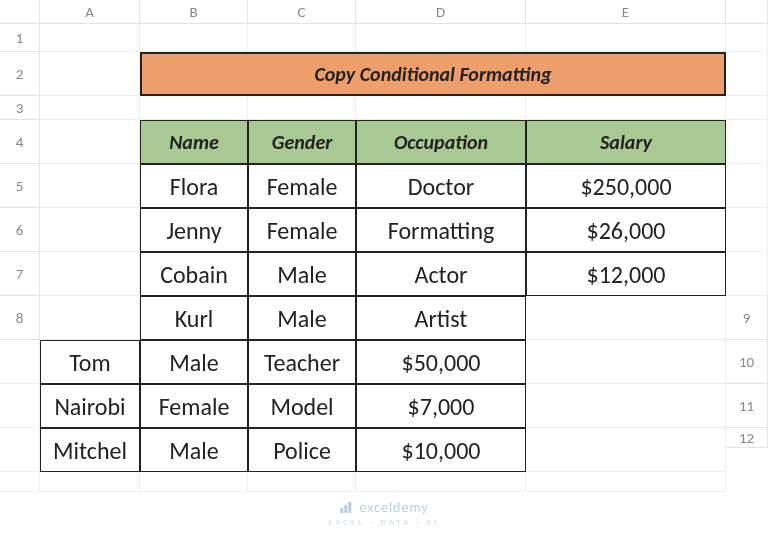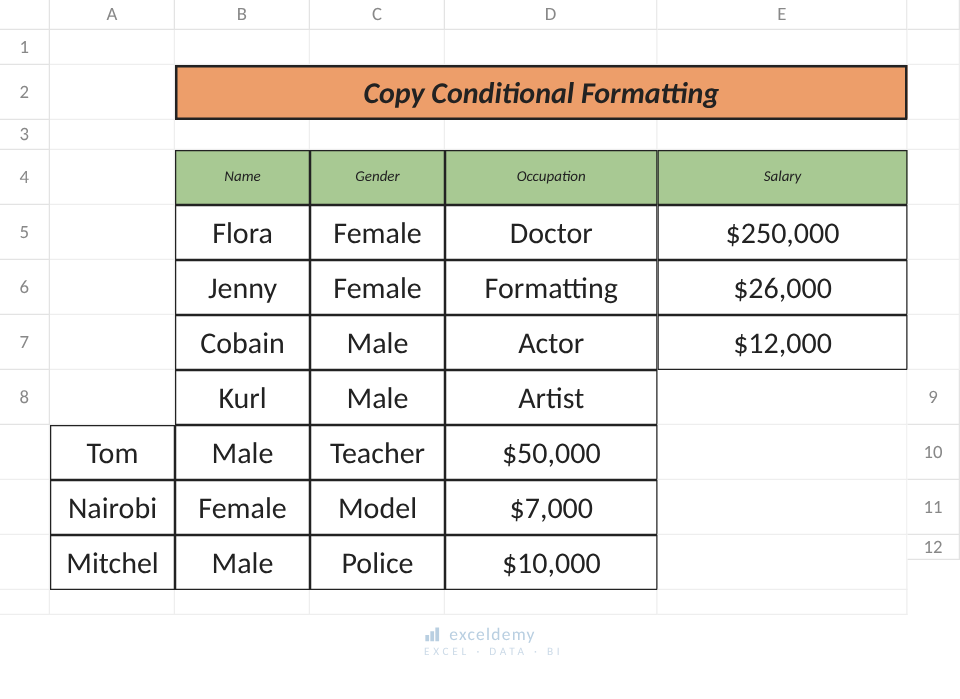--- a/index.html
+++ b/index.html
@@ -48,45 +48,45 @@
   }
   .r { height: 44px; }
   .r1 { height: 28px; }
   .r3 { height: 24px; }
   .r12 { height: 20px; }
   .title-cell {
     background: #ed9e6a;
     border: 2px solid #222;
     font-weight: bold;
     font-style: italic;
-    font-size: 24px;
+    font-size: 20px;
     color: #222;
   }
   .hdr {
     background: #a8c993;
     border: 1px solid #222;
-    font-weight: normal;
+    font-weight: bold;
     font-style: italic;
-    font-size: 12px;
+    font-size: 20px;
   }
   .dcell {
     background: #fff;
     border: 1px solid #222;
     font-size: 24px;
   }
   .watermark {
     position: absolute;
     bottom: 32px;
     left: 50%;
     transform: translateX(-50%);
     font-size: 14px;
     color: #b9cfe1;
     letter-spacing: 1px;
+    text-align: center;
     pointer-events: none;
-    margin-left: 11px;
   }
   .watermark .sub {
     font-size: 9px;
     letter-spacing: 3px;
     color: #cddbe8;
   }
   .watermark svg { vertical-align: -2px; margin-right: 2px; }
 </style>
 </head>
 <body>

